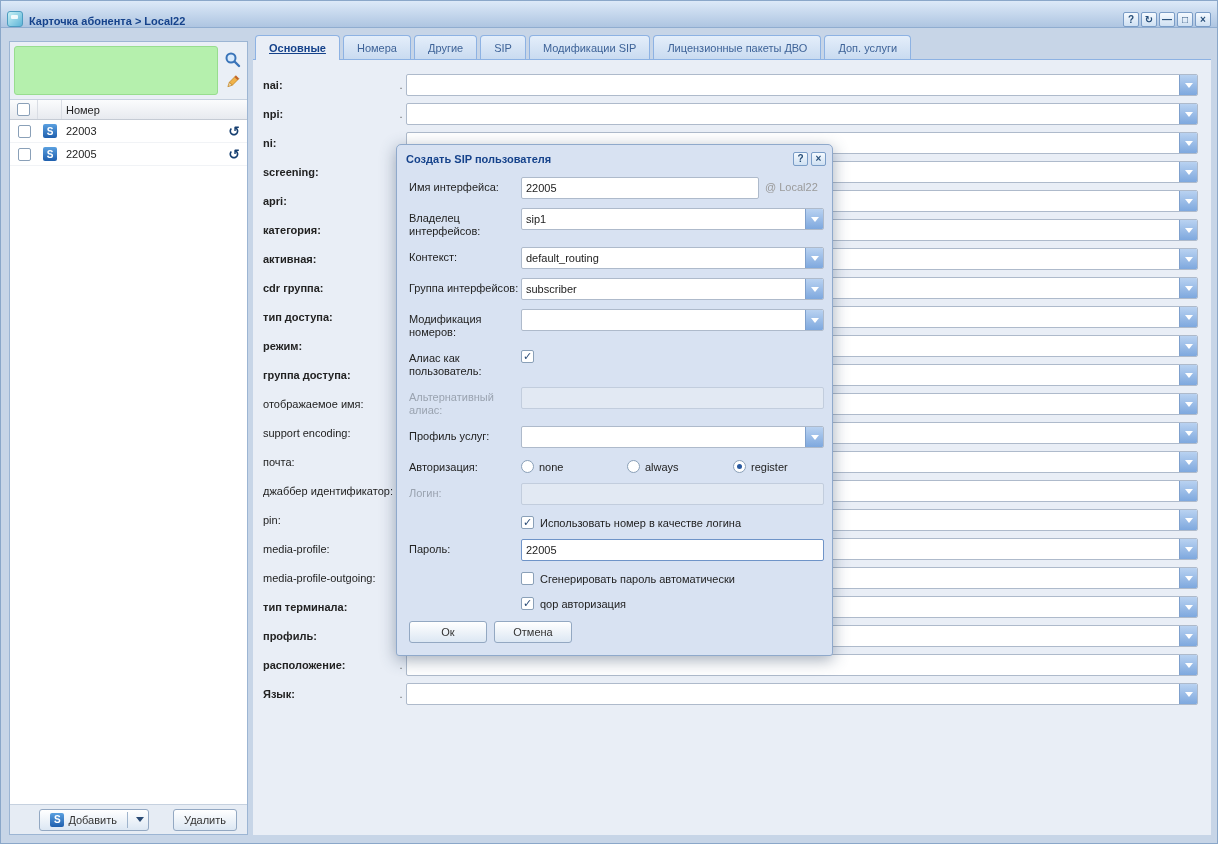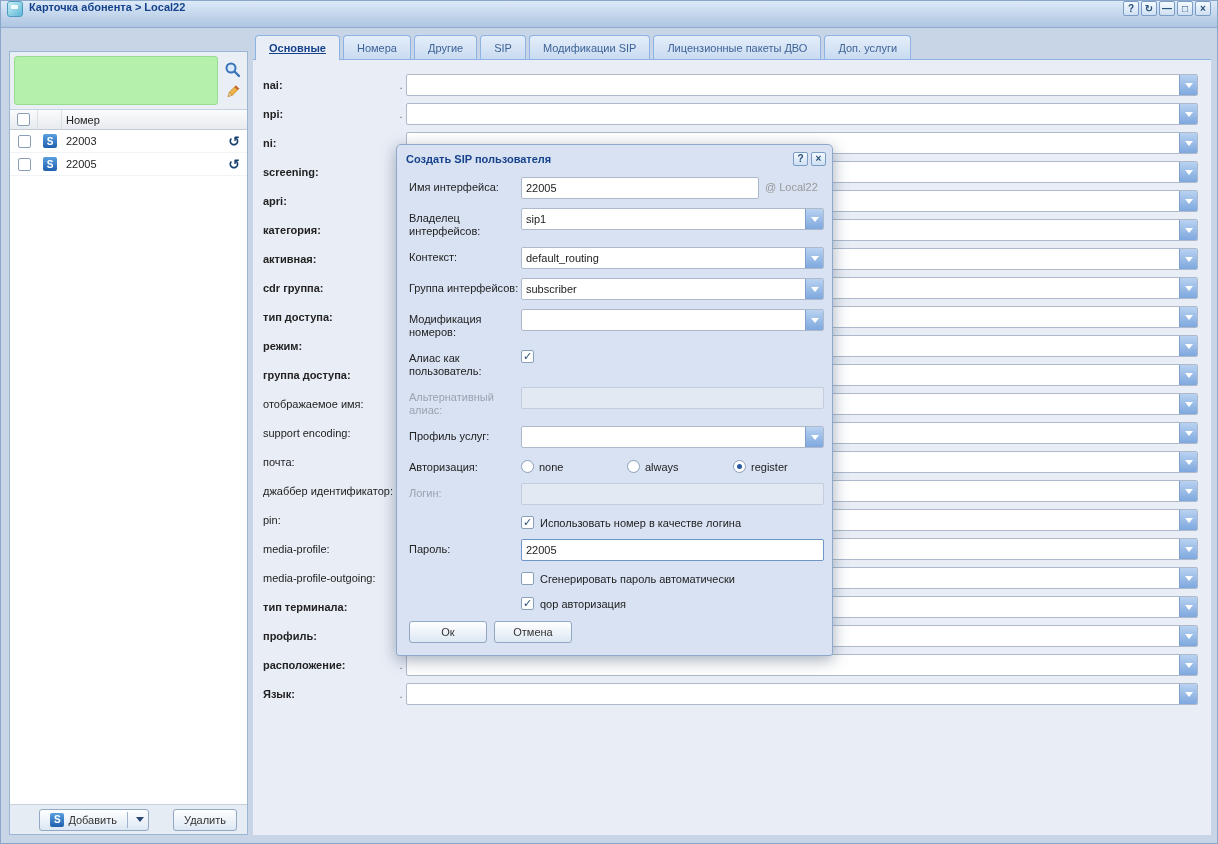--- a/index.html
+++ b/index.html
@@ -4,33 +4,33 @@
 <style>
   * { box-sizing: border-box; margin: 0; padding: 0; }
   html, body { width: 1218px; height: 844px; overflow: hidden; }
   body { font-family: "Liberation Sans", "DejaVu Sans", sans-serif; font-size: 11px; color: #222; background: #c7d5e7; }
 
   .window { position: absolute; inset: 0; background: #c7d5e7; border: 1px solid #8aa7c9; }
 
   
   .titlebar { position: absolute; top: 0; left: 0; right: 0; height: 27px;
     background: linear-gradient(#dce9f8, #aec5e1); border-bottom: 1px solid #90add0;
-    display: flex; align-items: flex-start; padding: 0 6px; gap: 6px; }
+    display: flex; align-items: flex-end; padding: 0 6px; gap: 6px; }
   .app-icon { width: 16px; height: 16px; border-radius: 3px; flex-shrink: 0;
     background: linear-gradient(135deg, #c8f0f4, #5db5d8); border: 1px solid #4d9cc0; position: relative; }
   .app-icon::after { content: ""; position: absolute; left: 3px; top: 3px; width: 7px; height: 4px;
     background: rgba(255,255,255,.85); border-radius: 1px; }
   .title { font-weight: bold; color: #15428b; }
   .win-controls { margin-left: auto; display: flex; gap: 2px; }
   .win-btn { width: 16px; height: 15px; border: 1px solid #7a9cc6; border-radius: 2px;
     background: linear-gradient(#f5faff, #cfe0f2); color: #274e79; font-size: 10px; font-weight: bold;
     display: inline-flex; align-items: center; justify-content: center; cursor: pointer; line-height: 1; }
 
   
-  .left-panel { position: absolute; left: 8px; top: 50px; width: 239px; bottom: 8px;
+  .left-panel { position: absolute; left: 8px; top: 40px; width: 239px; bottom: 8px;
     background: #fff; border: 1px solid #9cb5d3; display: flex; flex-direction: column; }
   .search-area { background: #eaeff6; border-bottom: 1px solid #c6d1df; padding: 4px; display: flex; gap: 3px; }
   .green-box { flex: 1; height: 49px; background: #b5f0ad; border: 1px solid #98dd8f; border-radius: 3px; cursor: text; }
   .side-tools { display: flex; flex-direction: column; gap: 4px; align-items: center; justify-content: center; width: 22px; }
   .tool-btn { width: 18px; height: 18px; display: inline-flex; align-items: center; justify-content: center; cursor: pointer; }
 
   .grid { display: flex; flex-direction: column; flex: 1; }
   .grid-header { display: flex; height: 20px; background: linear-gradient(#fbfcfd, #e7eaef);
     border-bottom: 1px solid #c5cbd4; align-items: center; font-size: 11px; color: #222; }
   .gh-cell { height: 100%; display: flex; align-items: center; border-right: 1px solid #d9dde4; padding: 0 2px; }

